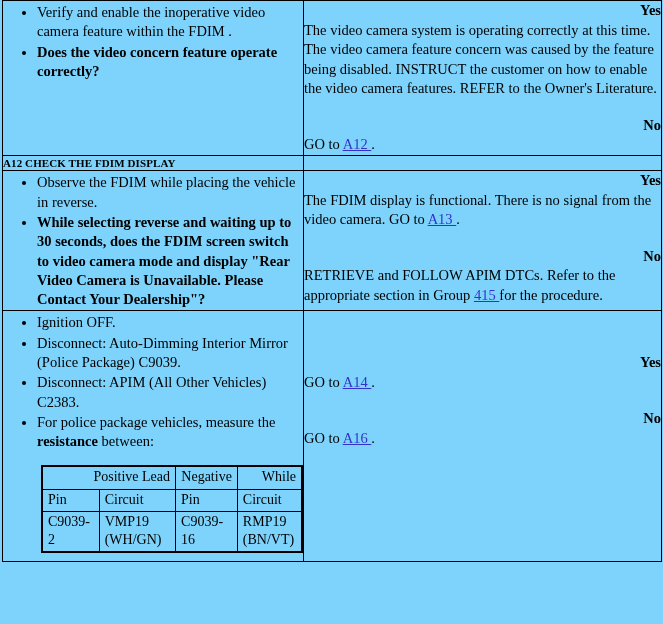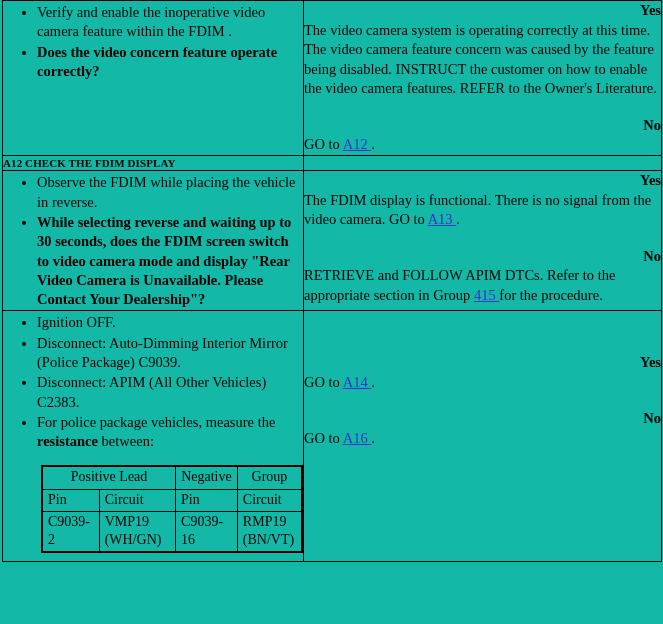--- a/index.html
+++ b/index.html
@@ -12,21 +12,21 @@
     color: #000000;
     width: 663px;
     height: 624px;
     overflow: hidden;
   }
 
   #page {
     position: relative;
     width: 663px;
     height: 624px;
-    background: #14b8a6;
+    background: #7dd3fc;
   }
 
   
   table.pinpoint {
     border-collapse: collapse;
     width: 659px;
     margin: 0 0 0 2px;
     table-layout: fixed;
   }
   table.pinpoint > tbody > tr > td {
@@ -97,21 +97,21 @@
     border: 2px solid #000000;
   }
   table.leads td {
     border: 1px solid #000000;
     font-size: 14px;
     line-height: 1.3;
     padding: 1px 5px 2px 5px;
     vertical-align: top;
   }
   table.leads td.ctr { }
-  table.leads td.lft { text-align: center; }
+  table.leads td.lft { text-align: right; }
   col.l1 { width: 60px; }
   col.l2 { width: 83px; }
   col.l3 { width: 62px; }
   col.l4 { width: 66px; }
 
   
   td.tall { height: 118px; }
 </style>
 </head>
 <body>
@@ -179,21 +179,21 @@
             <colgroup>
               <col class="l1">
                 <col class="l2">
                 <col class="l3">
                 <col class="l4">
             </colgroup>
             <tbody>
               <tr>
                 <td class="lft" colspan="2">Positive Lead</td>
                 <td class="lft">Negative</td>
-                <td class="lft">Group</td>
+                <td class="lft">While</td>
               </tr>
               <tr>
                 <td class="ctr">Pin</td>
                 <td class="ctr">Circuit</td>
                 <td class="ctr">Pin</td>
                 <td class="ctr">Circuit</td>
               </tr>
               <tr>
                 <td class="ctr">C9039-2</td>
                 <td class="ctr">VMP19 (WH/GN)</td>

